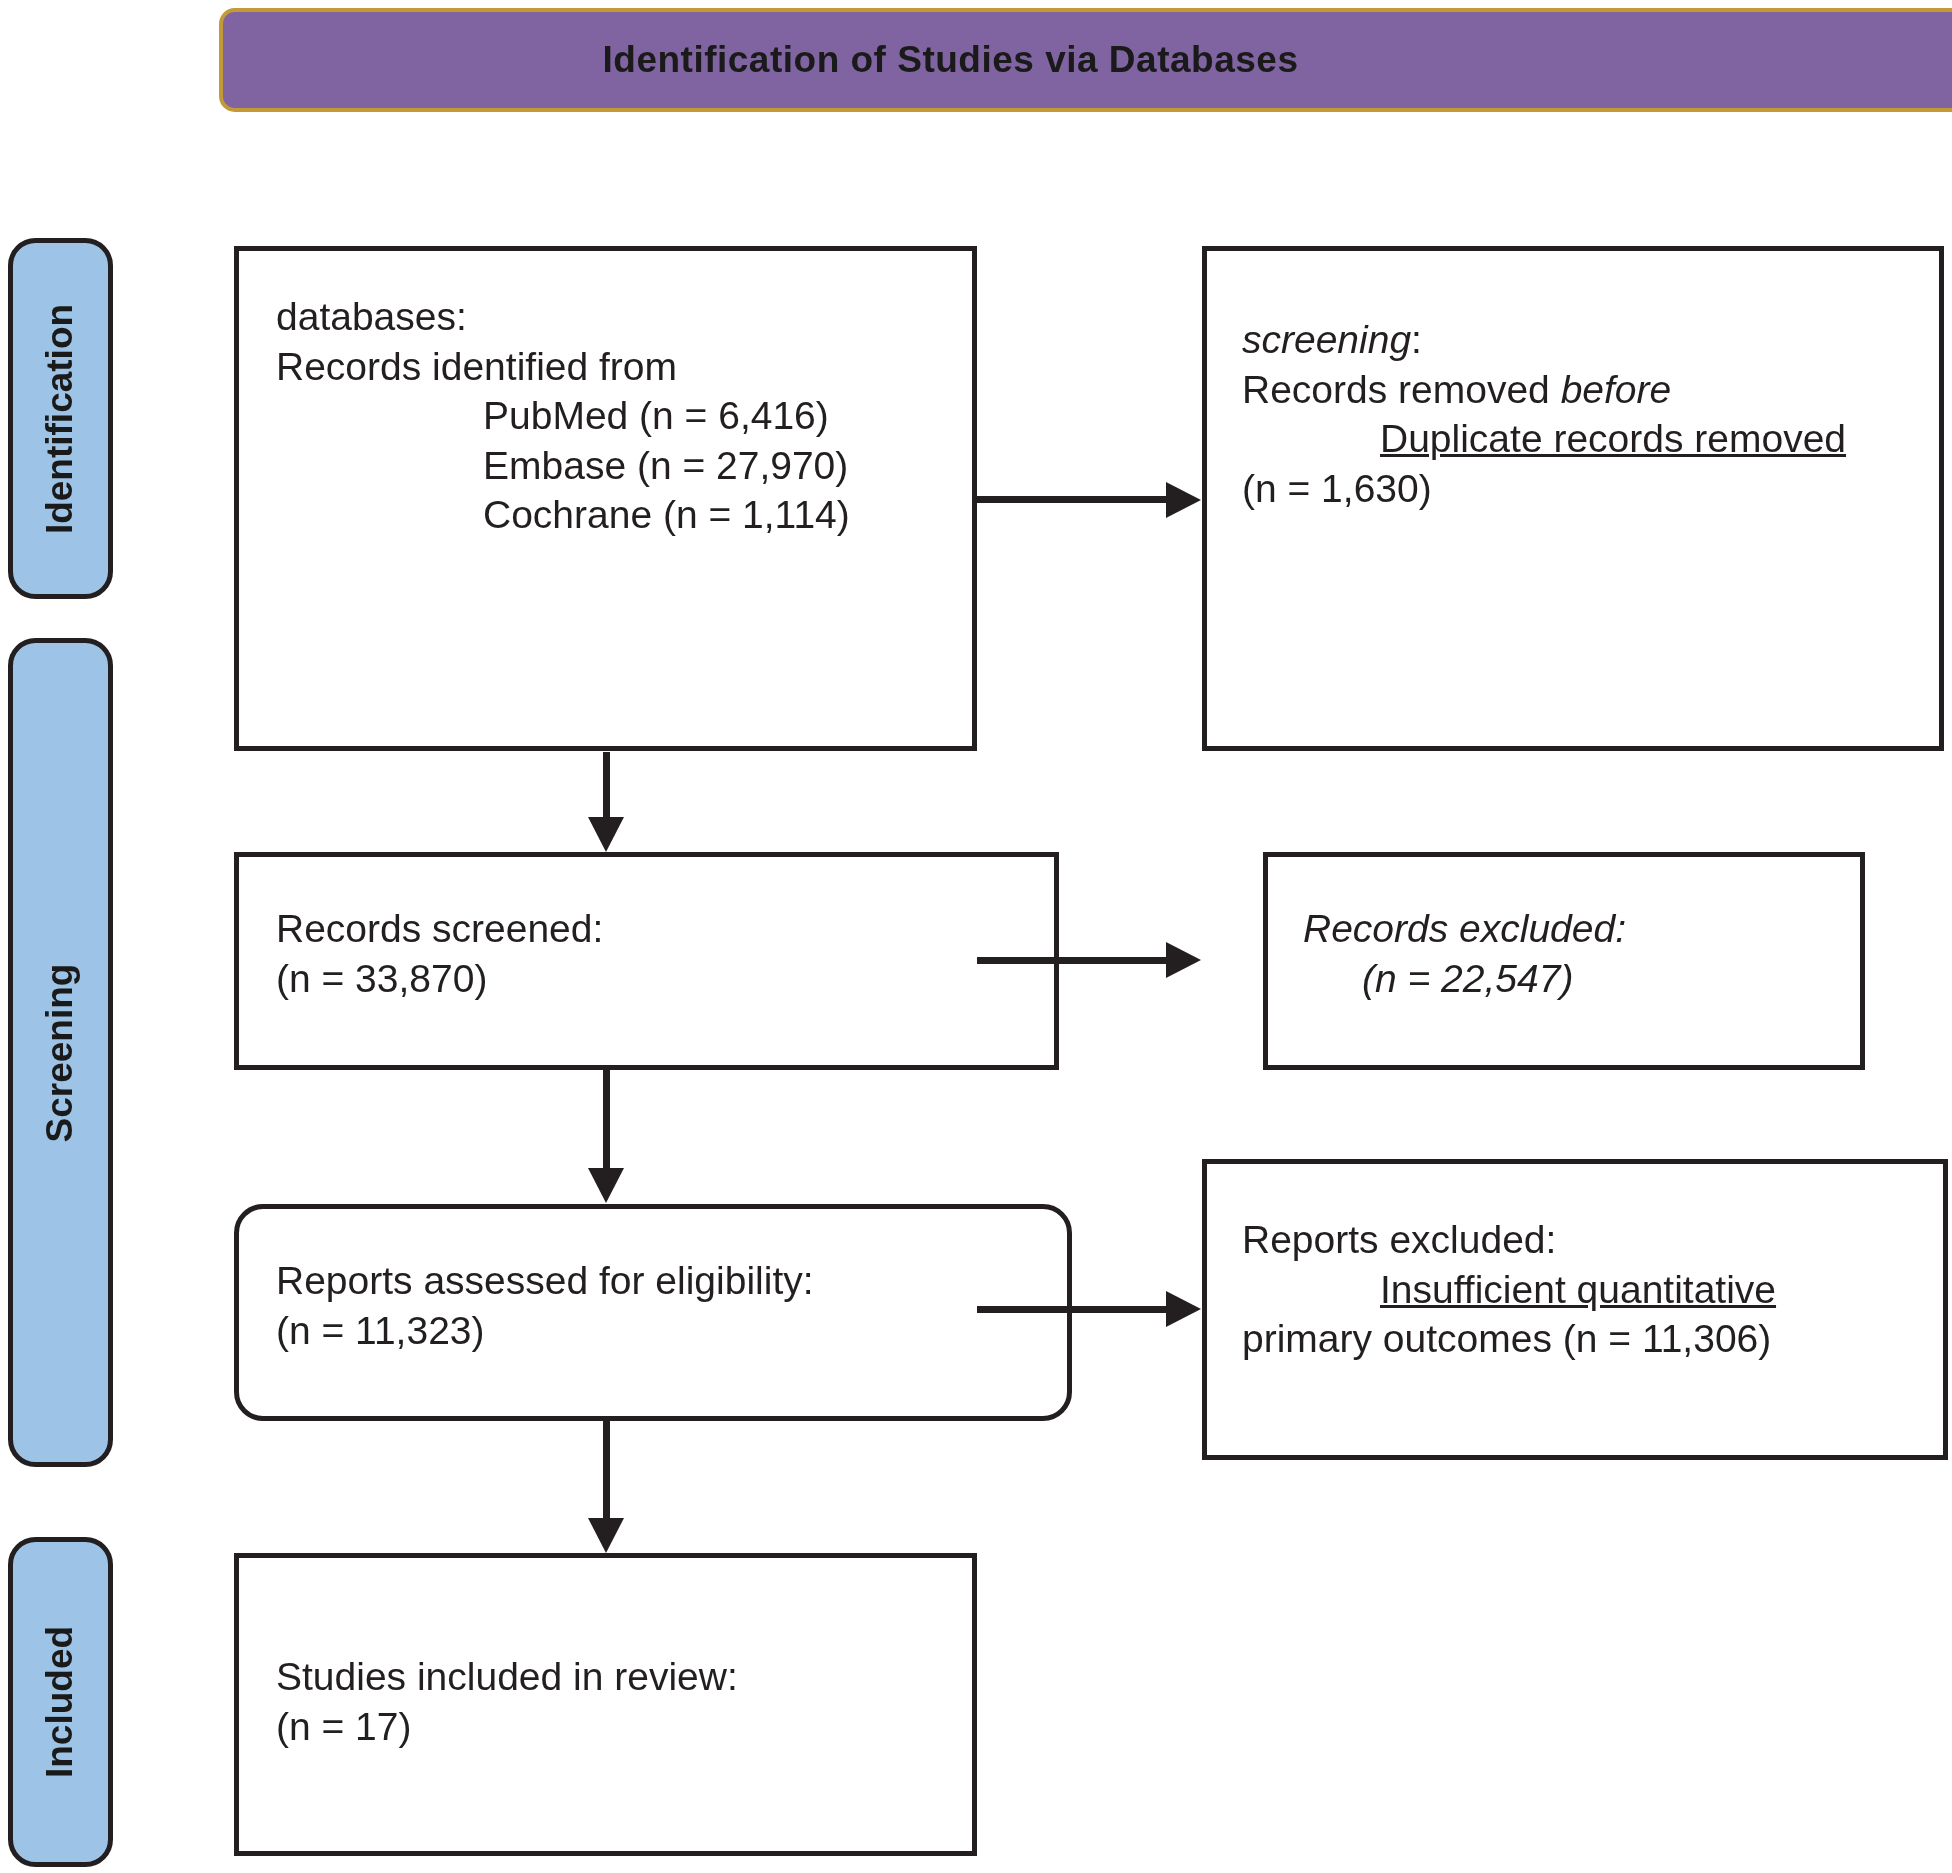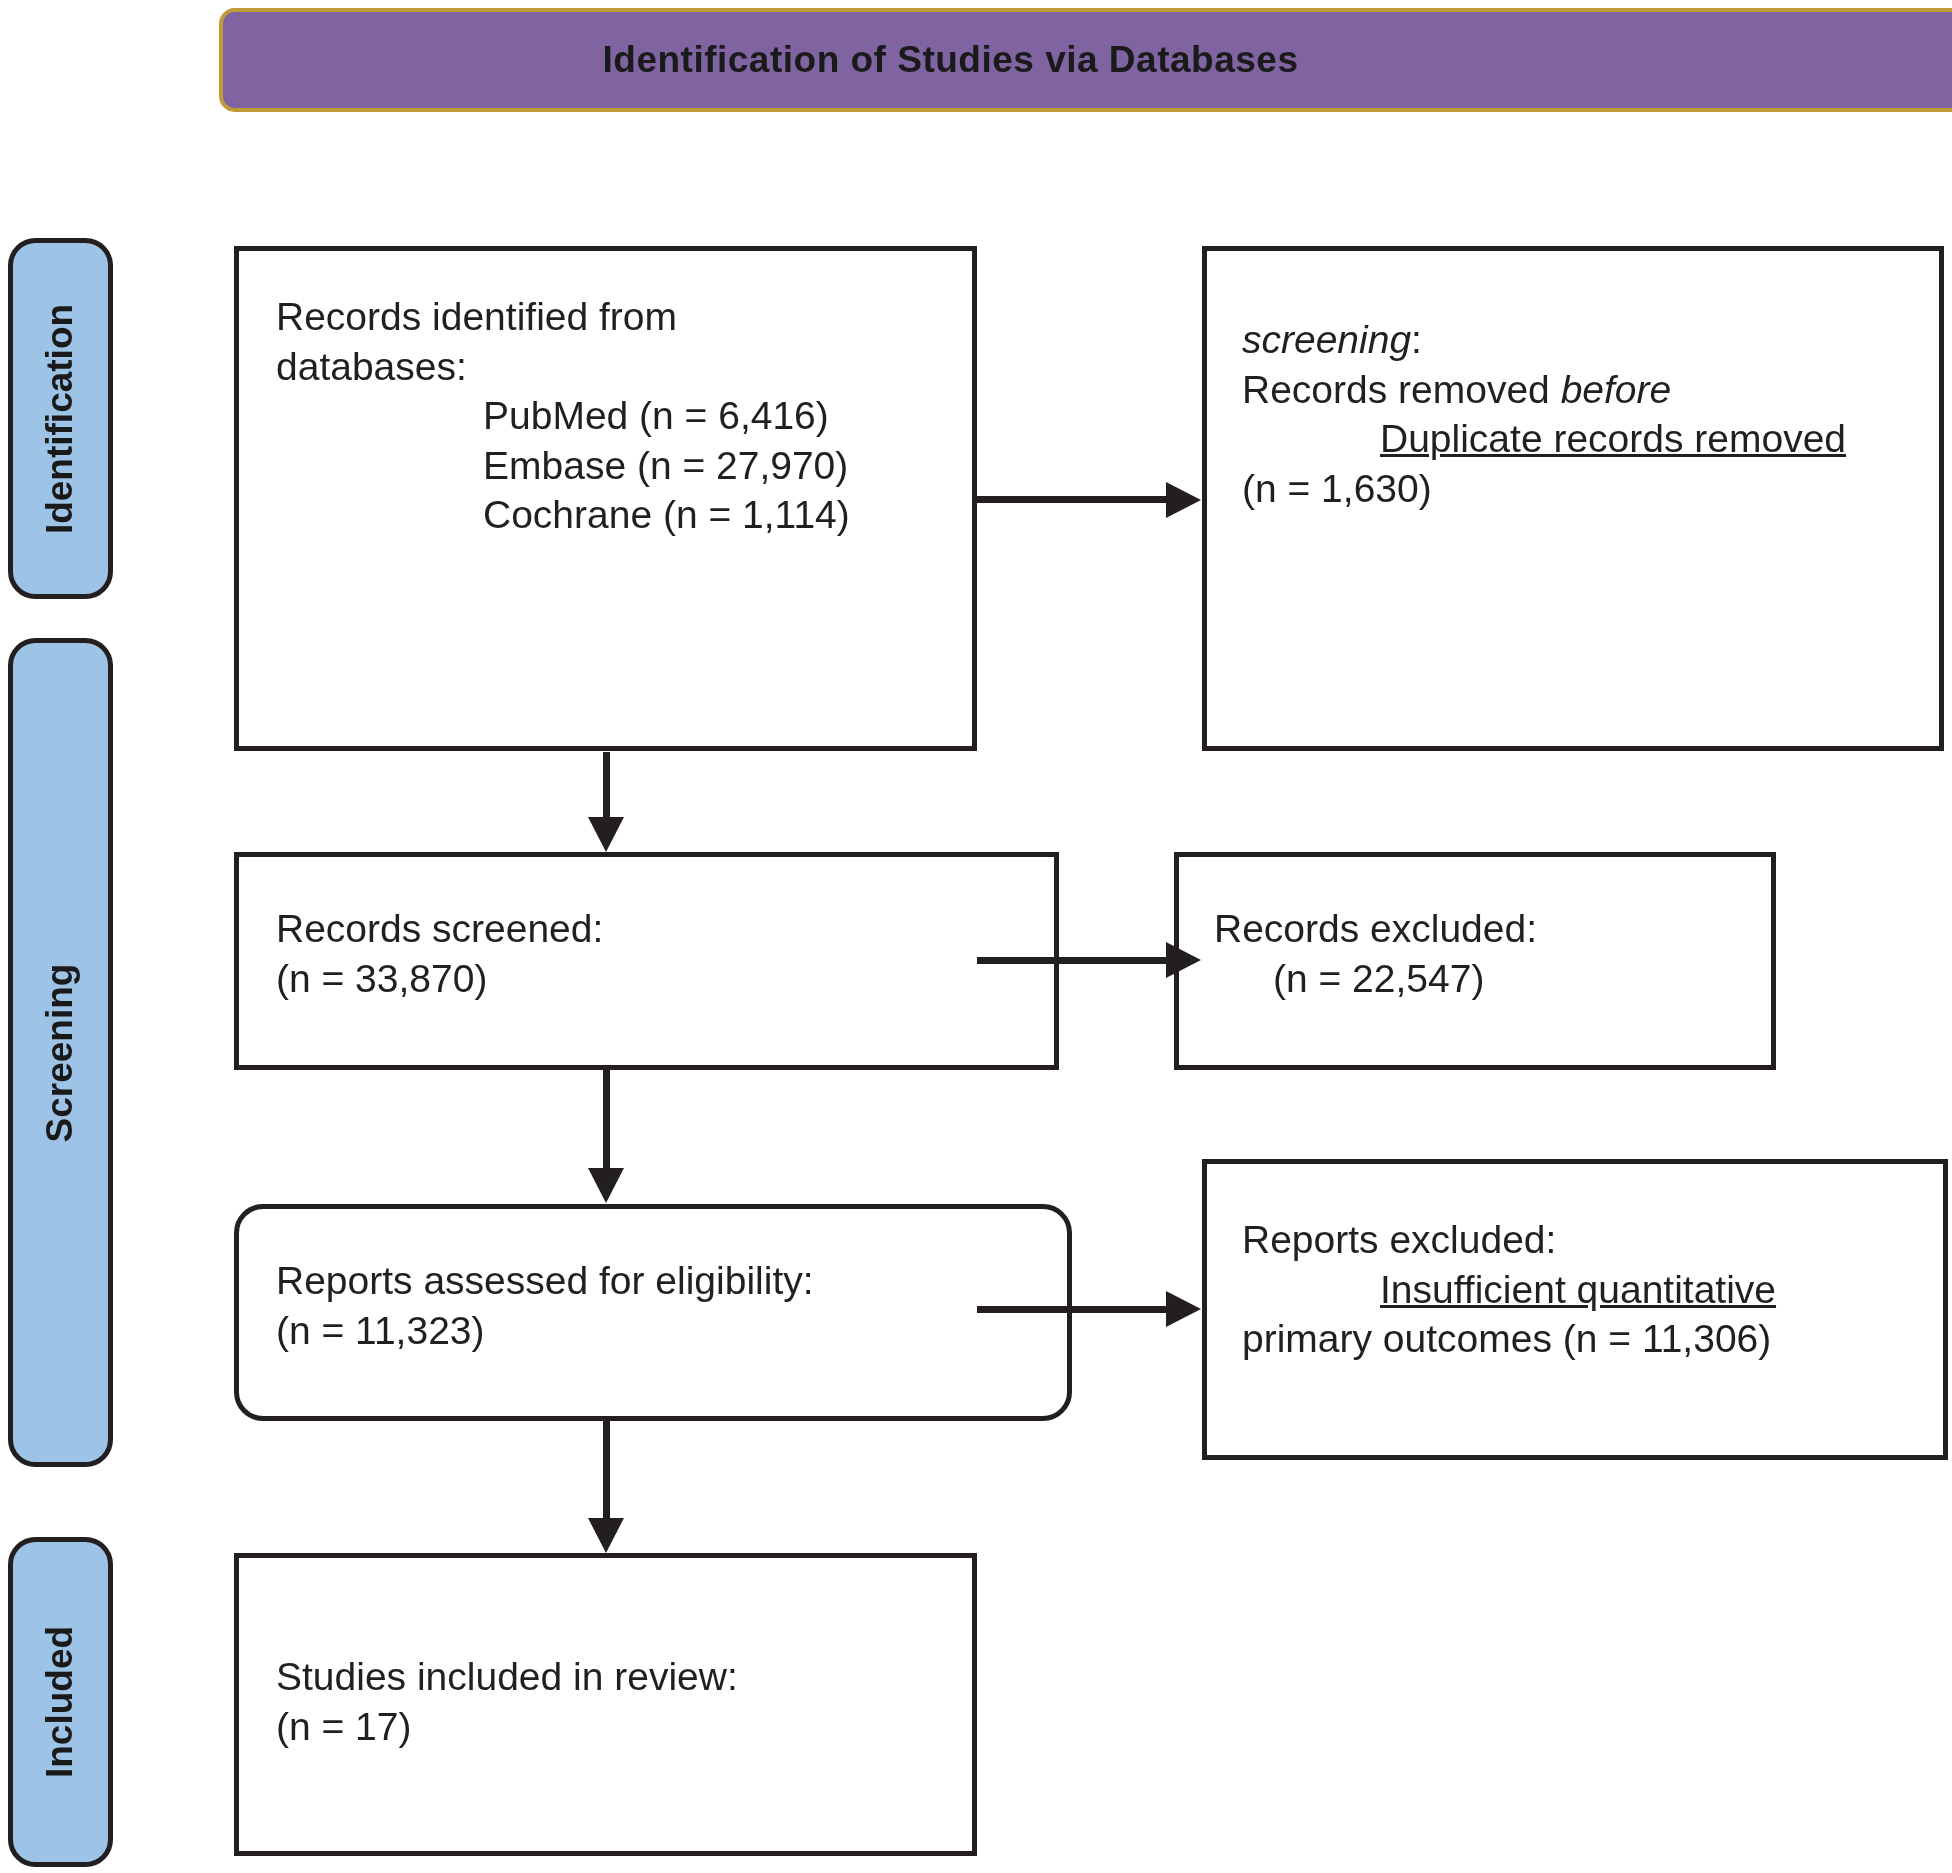--- a/index.html
+++ b/index.html
@@ -41,21 +41,21 @@
     font-size:39px; line-height:1.27; color:#231F20;
   }
   .tline { white-space:nowrap; }
   .ind-1 { padding-left:207px; }
   .ind-2 { padding-left:138px;text-decoration:underline; }
   .ind-3 { padding-left:59px; }
   .it { font-style:italic; }
   #box-identified       { left:234px;  top:246px;  width:743px; height:505px; padding:41px 19.7px 0 37px; }
   #box-removed          { left:1202px; top:246px;  width:742px; height:505px; padding:64px 13.8px 0 35px; }
   #box-screened         { left:234px;  top:852px;  width:825px; height:218px; padding:47px 19.7px 0 37px; }
-  #box-excluded         { left:1174px; top:852px;  width:602px; height:218px; padding:47px 13.8px 0 35px; }
+  #box-excluded         { left:1263px; top:852px;  width:602px; height:218px; padding:47px 13.8px 0 35px;font-style:italic; }
   #box-assessed         { left:234px;  top:1204px; width:838px; height:217px; padding:47px 15px 0 37px;border-radius:29px; }
   #box-reports-excluded { left:1202px; top:1159px; width:746px; height:301px; padding:51px 13.8px 0 35px; }
   #box-included         { left:234px;  top:1553px; width:743px; height:303px; padding:94px 19.7px 0 37px; }
   
   .hline { position:absolute; height:6.9px; background:#231F20; }
   .vline { position:absolute; width:6.9px;  background:#231F20; }
   .head-right {
     position:absolute; width:0; height:0;
     border-top:18.7px solid transparent; border-bottom:18.7px solid transparent;
     border-left:35px solid #231F20;
@@ -91,22 +91,22 @@
     <span class="stage-label">Identification</span>
   </div>
   <div class="stage" id="stage-screening" style="background-color: rgb(157, 195, 230);">
     <span class="stage-label">Screening</span>
   </div>
   <div class="stage" id="stage-included" style="background-color: rgb(157, 195, 230);">
     <span class="stage-label">Included</span>
   </div>
 
   <div class="fbox" id="box-identified">
+      <div class="tline"><span>databases:</span></div>
       <div class="tline"><span>Records identified from</span></div>
-      <div class="tline"><span>databases:</span></div>
       <div class="tline ind-1"><span>PubMed (n = 6,416)</span></div>
       <div class="tline ind-1"><span>Embase (n = 27,970)</span></div>
       <div class="tline ind-1"><span>Cochrane (n = 1,114)</span></div>
     </div>
   <div class="fbox" id="box-removed">
       <div class="tline"><span class="it">screening</span><span>:</span></div>
       <div class="tline"><span>Records removed </span><span class="it">before</span></div>
       <div class="tline ind-2"><span>Duplicate records removed</span></div>
       <div class="tline"><span>(n = 1,630)</span></div>
     </div>

